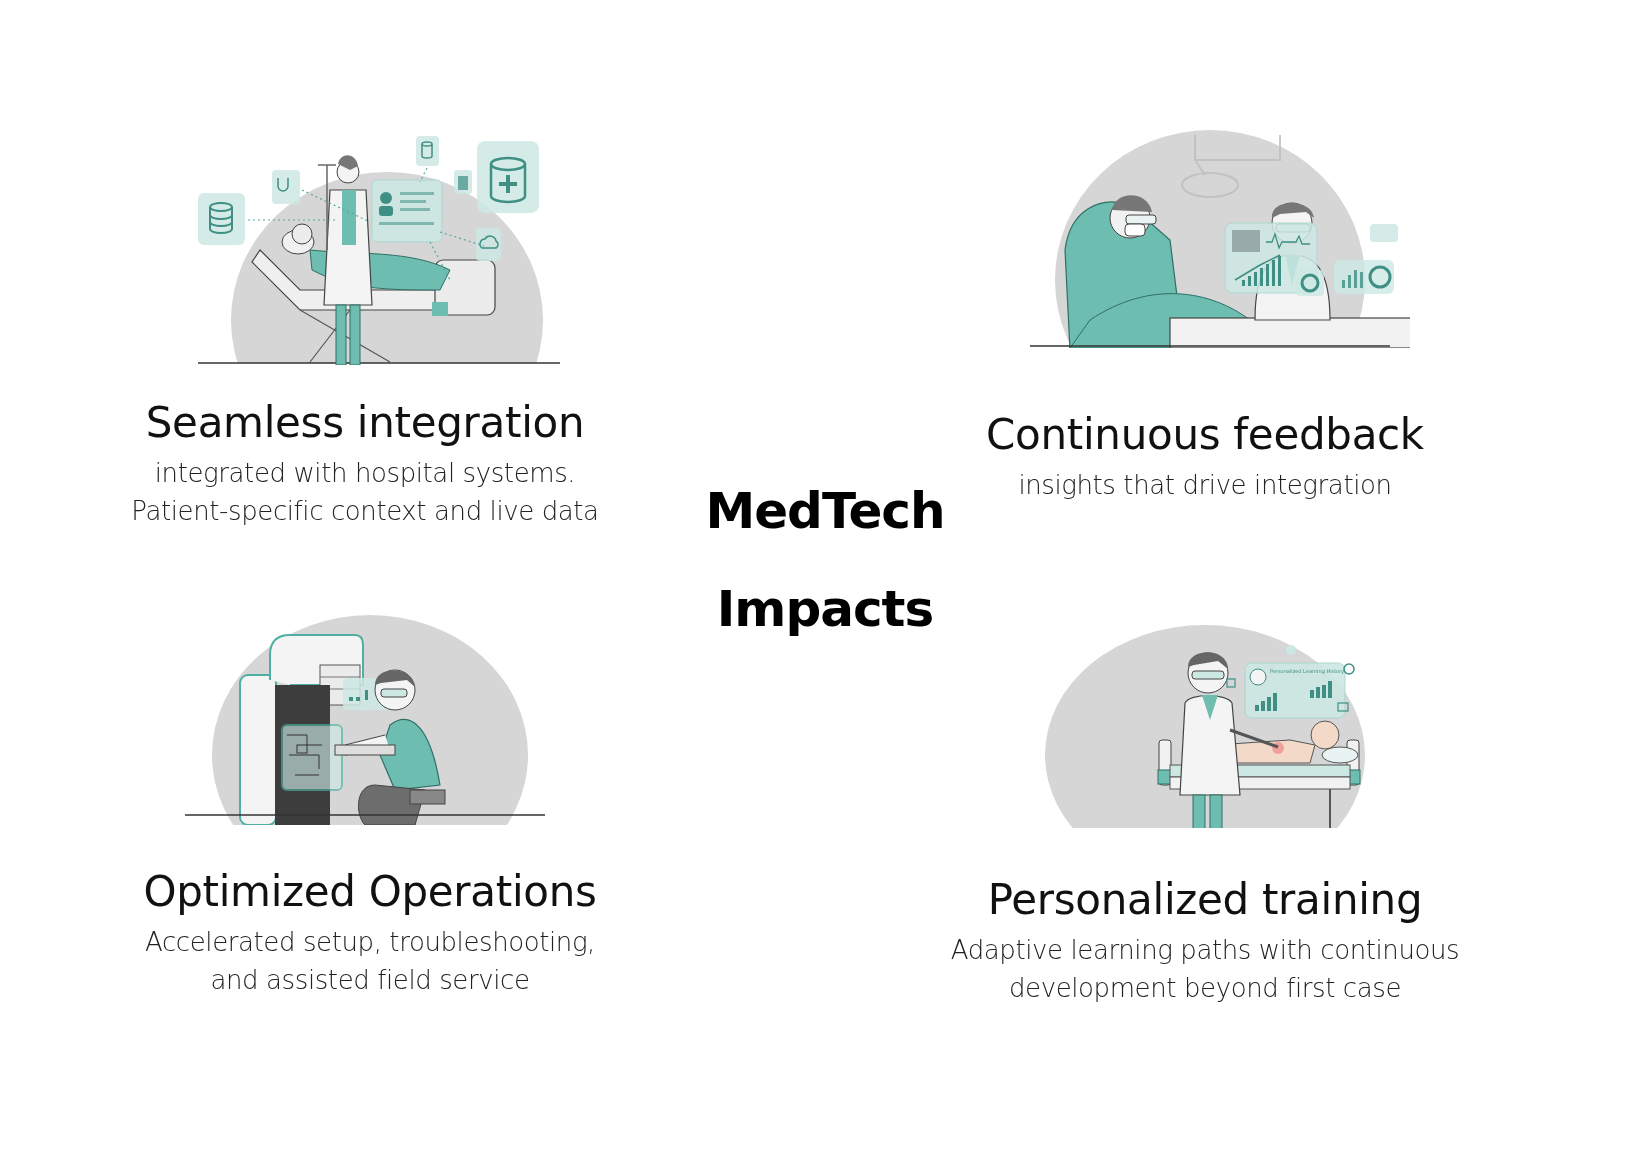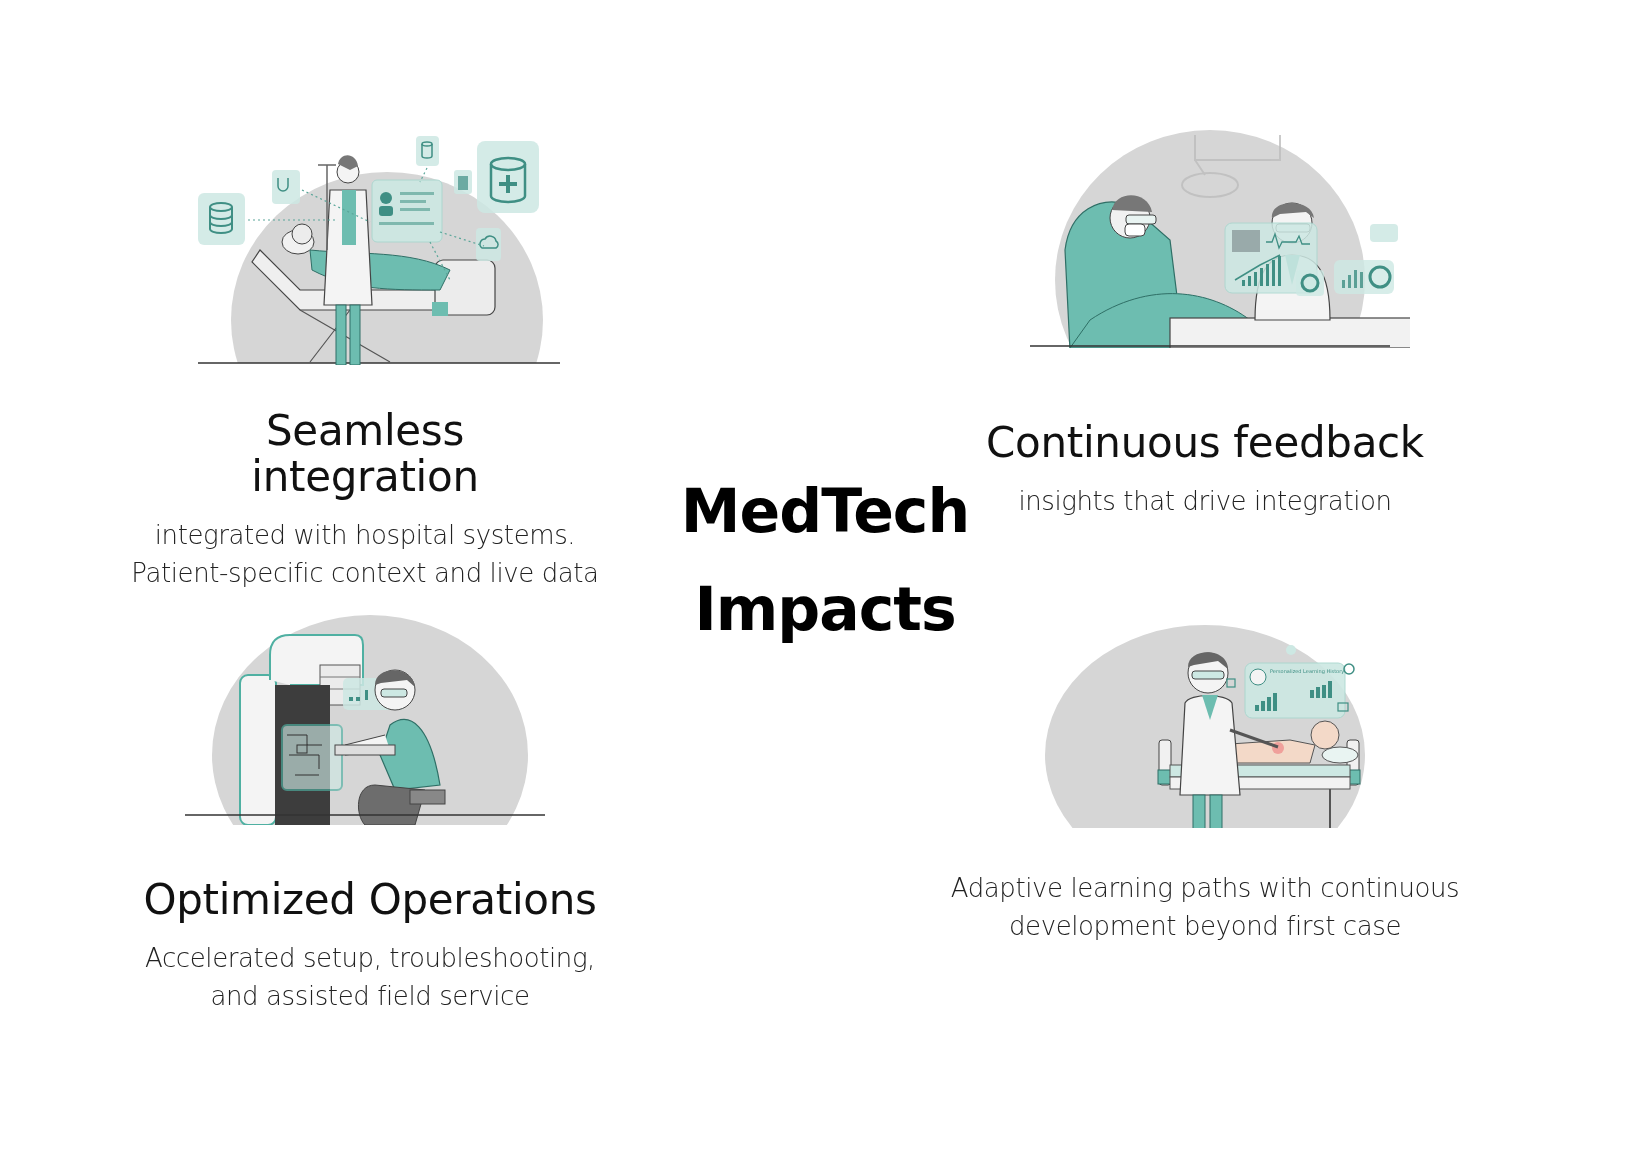--- a/index.html
+++ b/index.html
@@ -2,26 +2,26 @@
 <html><head>
   <meta charset="utf-8">
   <style>
     html, body { margin: 0; padding: 0; background: #ffffff; }
     body {
       width: 1640px; height: 1151px; position: relative; overflow: hidden;
       font-family: "DejaVu Sans", "Liberation Sans", sans-serif; color: #111;
     }
     .center-title {
       position: absolute; left: 650px; top: 462px; width: 350px;
-      text-align: center; font-weight: bold; font-size: 60px; line-height: 98px;
+      text-align: center; font-weight: bold; font-size: 50px; line-height: 98px;
       letter-spacing: -1px; color: #000;
     }
     .block { position: absolute; text-align: center; }
     .block h2 {
-      margin: 16px; font-weight: normal; font-size: 42px; line-height: 46px; color: #111;
+      margin: 8px; font-weight: normal; font-size: 42px; line-height: 46px; color: #111;
       letter-spacing: -0.3px;
     }
     .block p {
       margin: 0; font-weight: 300; font-size: 26px; line-height: 38px; color: #222;
       font-family: "DejaVu Sans", sans-serif; letter-spacing: -0.4px;
     }
     .illus { position: absolute; }
     .illus svg { display: block; }
   </style>
 </head>
@@ -267,20 +267,21 @@
   <p>insights that drive integration</p>
 </div>
 
 <div class="block" style="left:125px; top:861px; width:490px;">
   <h2>Optimized Operations</h2>
   <p>Accelerated setup, troubleshooting,</p>
   <p>and assisted field service</p>
 </div>
 
 <div class="block" style="left:940px; top:869px; width:530px;">
+  <h2>Personalized training</h2>
   <p>Adaptive learning paths with continuous</p>
   <p>development beyond first case</p>
 </div>
 
 <div class="center-title">
   <div>MedTech</div>
   <div>Impacts</div>
 </div>
 
 </body></html>

